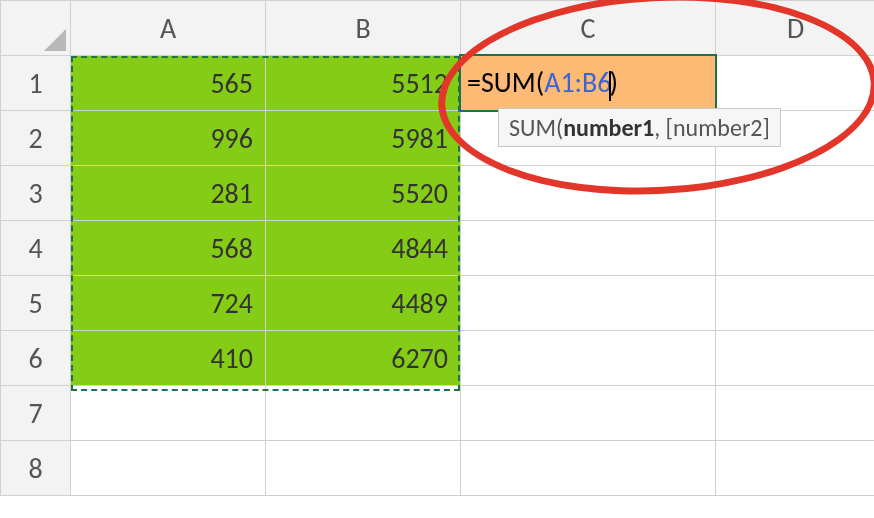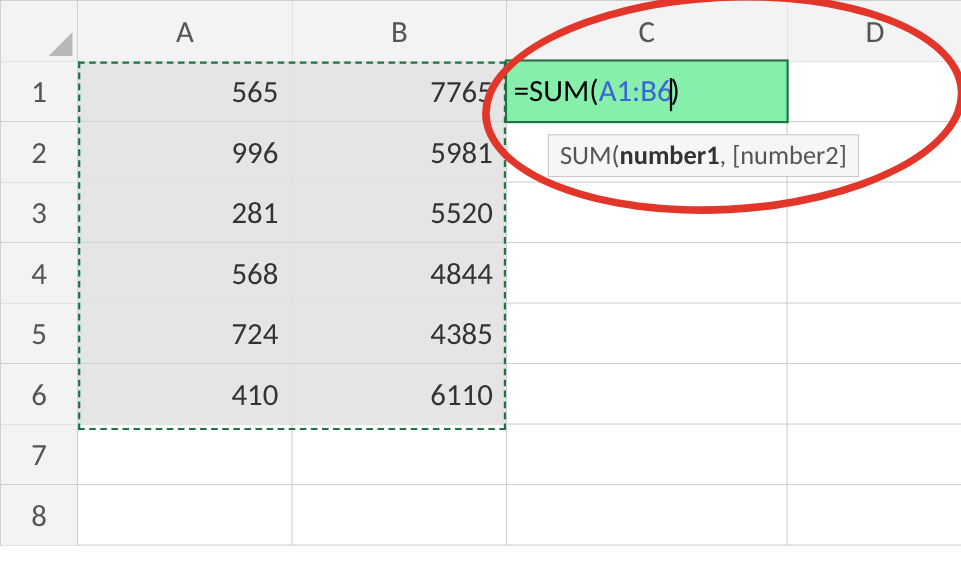--- a/index.html
+++ b/index.html
@@ -47,38 +47,38 @@
     text-align: center;
   }
   .colA { width: 195px; }
   .colB { width: 195px; }
   .colC { width: 255px; }
   .colD { width: 160px; }
 
   .datacell { text-align: right; }
 
   .sel {
-    background: #e5e5e5;
+    background: #84cc16;
   }
 
   
   .hdrC {
     background: #dfe9e4;
     border-bottom: 3px solid #1f7246;
     color: #1f7246;
     font-weight: 500;
   }
 
   
   .activecell {
     text-align: left !important;
     padding: 0 6px !important;
     font-size: 28px;
     color: #000;
-    background: #86efac;
+    background: #fdba74;
   }
   .activecell .fn { color: #000; }
   .activecell .ref { color: #3a66d4; }
   .activecell::before {
     content: "";
     position: absolute;
     inset: -2px -2px -2px -2px;
     border: 2px solid #1f7246;
     pointer-events: none;
   }
@@ -147,21 +147,21 @@
     </th>
     <th>A</th>
     <th>B</th>
     <th class="hdrC">C</th>
     <th>D</th>
   </tr>
 
   <tr>
     <th class="rowhdr">1</th>
     <td class="datacell sel">565</td>
-    <td class="datacell sel">7765</td>
+    <td class="datacell sel">5512</td>
     <td class="activecell">
       <span class="fn">=SUM(</span><span class="ref">A1:B6</span><span class="caret"></span><span class="fn">)</span>
     </td>
     <td class="datacell"></td>
   </tr>
   <tr>
     <th class="rowhdr">2</th>
     <td class="datacell sel">996</td>
     <td class="datacell sel">5981</td>
     <td class="datacell"></td>
@@ -177,28 +177,28 @@
   <tr>
     <th class="rowhdr">4</th>
     <td class="datacell sel">568</td>
     <td class="datacell sel">4844</td>
     <td class="datacell"></td>
     <td class="datacell"></td>
   </tr>
   <tr>
     <th class="rowhdr">5</th>
     <td class="datacell sel">724</td>
-    <td class="datacell sel">4385</td>
+    <td class="datacell sel">4489</td>
     <td class="datacell"></td>
     <td class="datacell"></td>
   </tr>
   <tr>
     <th class="rowhdr">6</th>
     <td class="datacell sel">410</td>
-    <td class="datacell sel">6110</td>
+    <td class="datacell sel">6270</td>
     <td class="datacell"></td>
     <td class="datacell"></td>
   </tr>
   <tr>
     <th class="rowhdr">7</th>
     <td class="datacell"></td>
     <td class="datacell"></td>
     <td class="datacell"></td>
     <td class="datacell"></td>
   </tr>
@@ -207,17 +207,17 @@
     <td class="datacell"></td>
     <td class="datacell"></td>
     <td class="datacell"></td>
     <td class="datacell"></td>
   </tr>
 </tbody>
   </table>
 
 <div class="marquee" style="left:71px; top:56px; width:389px; height:335px;"></div>
 
-<div class="tooltip" style="left:498px; top:122px;">
+<div class="tooltip" style="left:498px; top:108px;">
   <span>SUM</span>(<span class="bold">number1</span><span>, [number2]</span>
 </div>
 
 <div class="annot" style="left:438px; top:-6px; width:440px; height:200px;"></div>
 
 </body></html>

